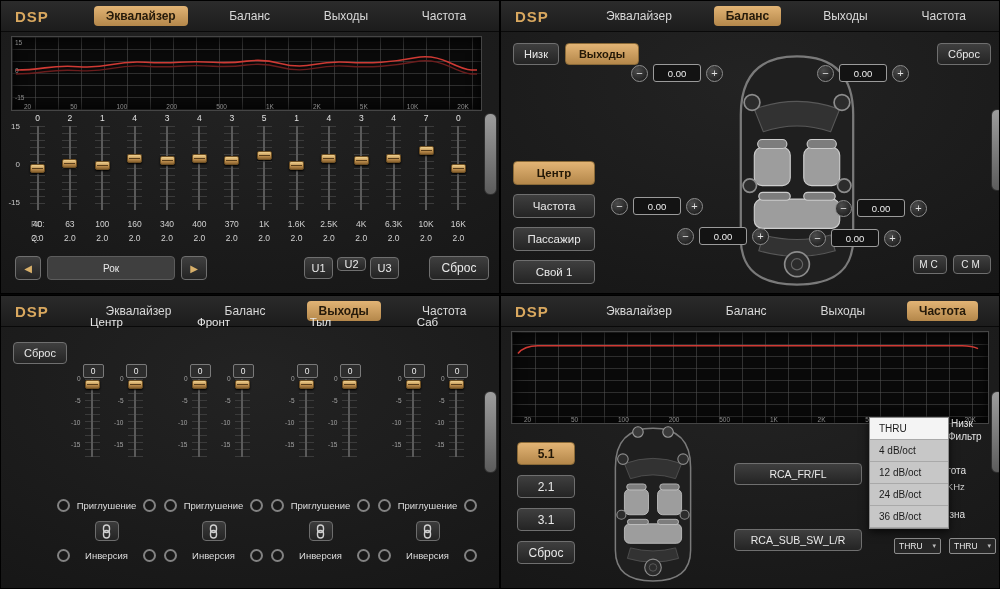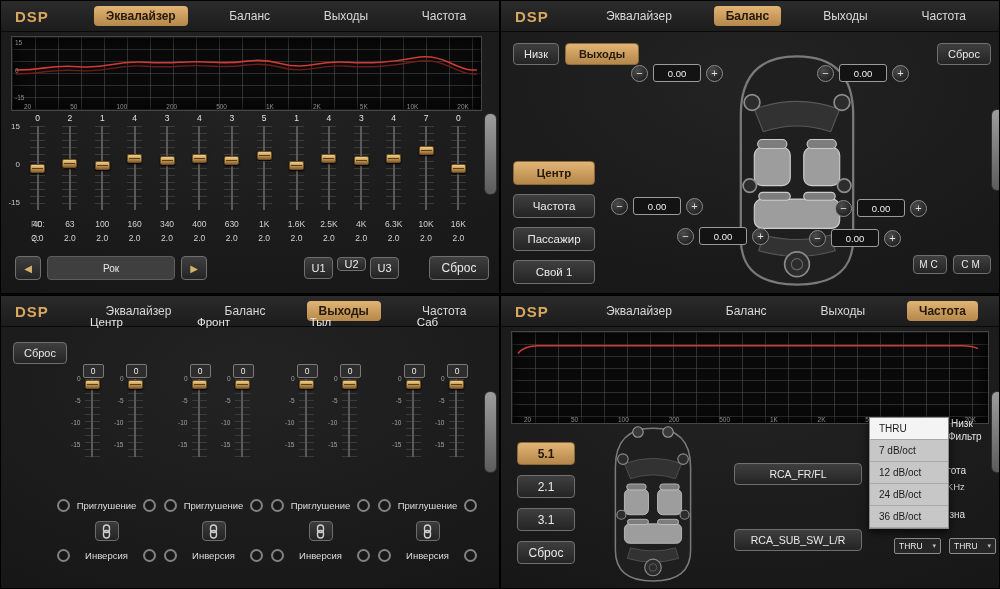--- a/index.html
+++ b/index.html
@@ -241,21 +241,21 @@
 
     <span class="rowlab" style="left:6px;top:218px">FC:</span>
     <div class="fcq" style="top:218px">
 
     <span>40</span>
         <span>63</span>
         <span>100</span>
         <span>160</span>
         <span>340</span>
         <span>400</span>
-        <span>630</span>
+        <span>370</span>
         <span>1K</span>
         <span>1.6K</span>
         <span>2.5K</span>
         <span>4K</span>
         <span>6.3K</span>
         <span>10K</span>
         <span>16K</span>
       </div>
     <span class="rowlab" style="left:6px;top:232px">Q:</span>
     <div class="fcq" style="top:232px">
@@ -651,21 +651,21 @@
     <button class="btn" style="left:233px;top:233px;width:128px;height:22px;font-size:10.5px">RCA_SUB_SW_L/R</button>
 
     <span class="fl" style="left:450px;top:122px">Низк</span>
     <span class="fl" style="left:447px;top:135px">Фильтр</span>
     <span class="fl" style="left:428px;top:169px">Частота</span>
     <span class="fv" style="left:430px;top:185px">6.3 KHz</span>
     <span class="fl" style="left:422px;top:213px">Крутизна</span>
 
     <div class="dropdown">
       <div class="ditem active">THRU</div>
-      <div class="ditem">7 dB/oct</div>
+      <div class="ditem">4 dB/oct</div>
       <div class="ditem">12 dB/oct</div>
       <div class="ditem">24 dB/oct</div>
       <div class="ditem">36 dB/oct</div>
     </div>
 
     <div class="sel" style="left:393px;top:242px">
       <span>THRU</span>
       <span class="caret">▾</span>
     </div>
     <div class="sel" style="left:448px;top:242px">

